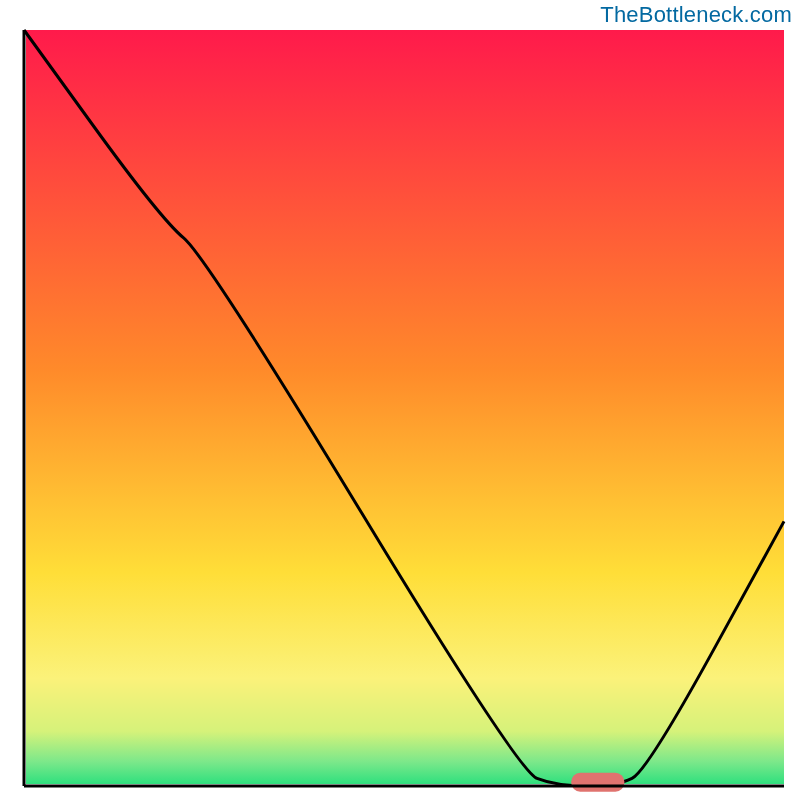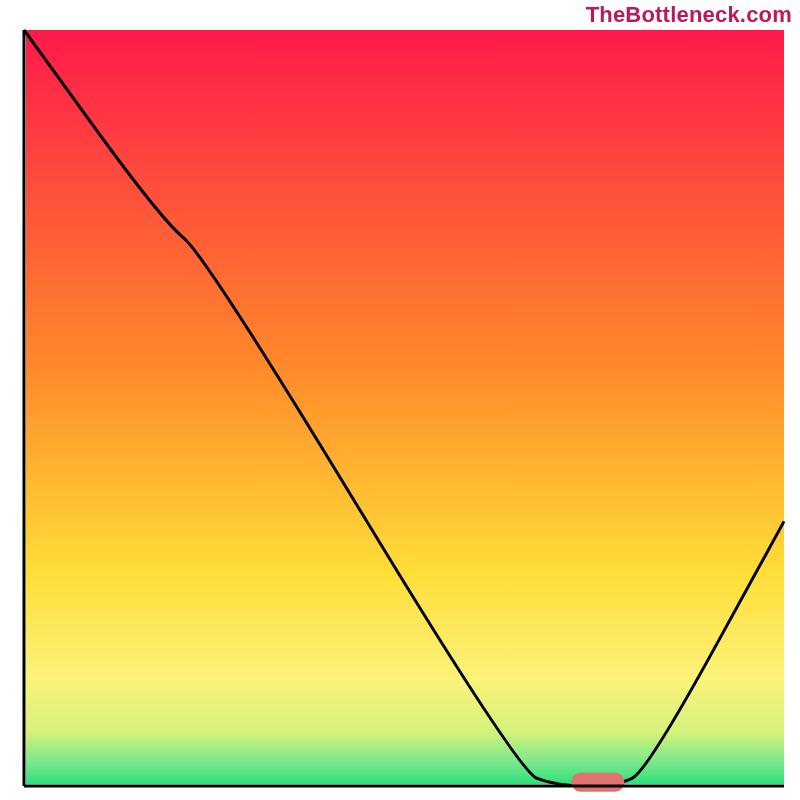--- a/index.html
+++ b/index.html
@@ -13,22 +13,22 @@
   .chart-container {
     position: relative;
     width: 800px;
     height: 800px;
   }
   .watermark {
     position: absolute;
     top: 2px;
     right: 8px;
     font-size: 22px;
-    font-weight: 700;
-    color: #be185d;
+    font-weight: 400;
+    color: #0369a1;
     letter-spacing: 0.2px;
     z-index: 10;
     text-align: center;
   }
   svg {
     display: block;
   }
 </style>
 </head>
 <body>

